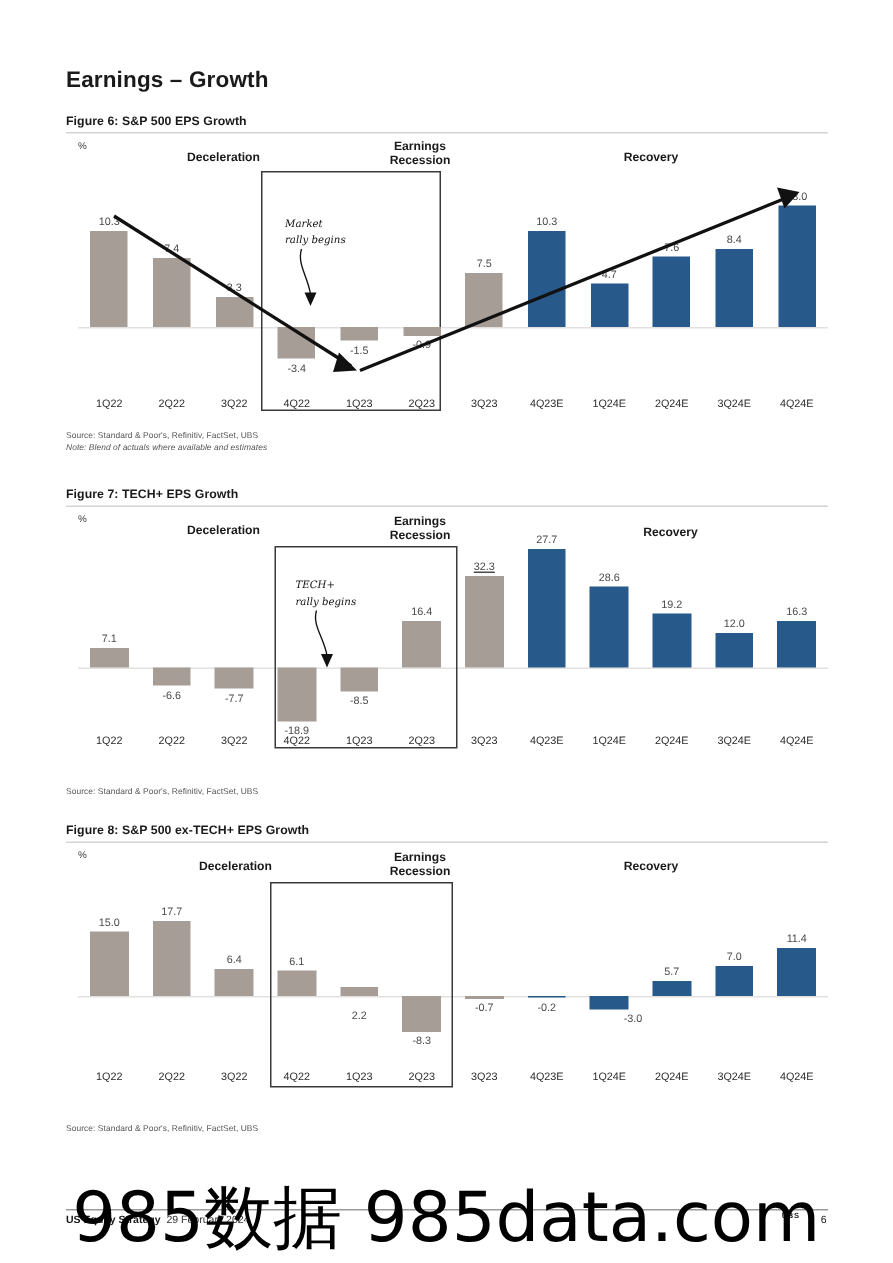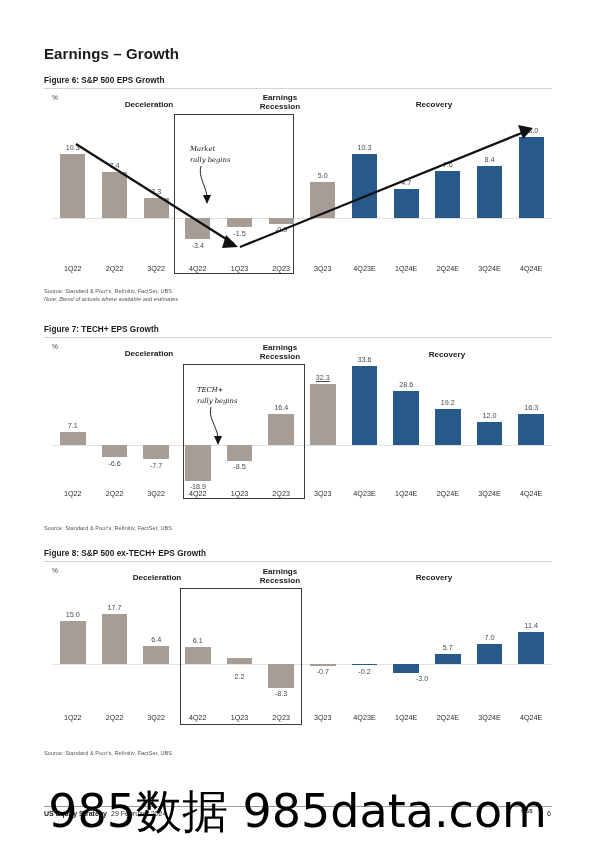--- a/index.html
+++ b/index.html
@@ -122,21 +122,21 @@
       <div class="bar tan" style="left: 141.333px; width: 25px; height: 21.08px; top: 126px;"></div>
       <div class="vlabel" style="left: 131.833px; width: 44px; top: 148.58px;">-3.4</div>
       <div class="xlabel" style="left: 131.833px; width: 44px; top: 172px;">4Q22</div>
       <div class="bar tan" style="left: 183px; width: 25px; height: 9.3px; top: 126px;"></div>
       <div class="vlabel" style="left: 173.5px; width: 44px; top: 136.8px;">-1.5</div>
       <div class="xlabel" style="left: 173.5px; width: 44px; top: 172px;">1Q23</div>
       <div class="bar tan" style="left: 224.667px; width: 25px; height: 5.58px; top: 126px;"></div>
       <div class="vlabel" style="left: 215.167px; width: 44px; top: 133.08px;">-0.9</div>
       <div class="xlabel" style="left: 215.167px; width: 44px; top: 172px;">2Q23</div>
       <div class="bar tan" style="left: 266.333px; width: 25px; height: 35.96px; top: 90.04px;"></div>
-      <div class="vlabel" style="left: 256.833px; width: 44px; top: 79.04px;">5.0</div>
+      <div class="vlabel" style="left: 256.833px; width: 44px; top: 79.04px;">7.5</div>
       <div class="xlabel" style="left: 256.833px; width: 44px; top: 172px;">3Q23</div>
       <div class="bar blue" style="left: 308px; width: 25px; height: 63.86px; top: 62.14px;"></div>
       <div class="vlabel" style="left: 298.5px; width: 44px; top: 51.14px;">10.3</div>
       <div class="xlabel" style="left: 298.5px; width: 44px; top: 172px;">4Q23E</div>
       <div class="bar blue" style="left: 349.667px; width: 25px; height: 29.14px; top: 96.86px;"></div>
       <div class="vlabel" style="left: 340.167px; width: 44px; top: 85.86px;">4.7</div>
       <div class="xlabel" style="left: 340.167px; width: 44px; top: 172px;">1Q24E</div>
       <div class="bar blue" style="left: 391.333px; width: 25px; height: 47.12px; top: 78.88px;"></div>
       <div class="vlabel" style="left: 381.833px; width: 44px; top: 67.88px;">7.6</div>
       <div class="xlabel" style="left: 381.833px; width: 44px; top: 172px;">2Q24E</div>
@@ -187,21 +187,21 @@
       <div class="bar tan" style="left: 182.583px; width: 25.8333px; height: 15.98px; top: 104px;"></div>
       <div class="vlabel" style="left: 173.5px; width: 44px; top: 121.48px;">-8.5</div>
       <div class="xlabel" style="left: 173.5px; width: 44px; top: 148px;">1Q23</div>
       <div class="bar tan" style="left: 224.25px; width: 25.8333px; height: 30.832px; top: 73.168px;"></div>
       <div class="vlabel" style="left: 215.167px; width: 44px; top: 62.168px;">16.4</div>
       <div class="xlabel" style="left: 215.167px; width: 44px; top: 148px;">2Q23</div>
       <div class="bar tan" style="left: 265.917px; width: 25.8333px; height: 60.724px; top: 43.276px;"></div>
       <div class="vlabel" style="left: 256.833px; width: 44px; top: 32.276px; text-decoration: underline;">32.3</div>
       <div class="xlabel" style="left: 256.833px; width: 44px; top: 148px;">3Q23</div>
       <div class="bar blue" style="left: 307.583px; width: 25.8333px; height: 79.148px; top: 24.852px;"></div>
-      <div class="vlabel" style="left: 298.5px; width: 44px; top: 13.852px;">33.6</div>
+      <div class="vlabel" style="left: 298.5px; width: 44px; top: 13.852px;">27.7</div>
       <div class="xlabel" style="left: 298.5px; width: 44px; top: 148px;">4Q23E</div>
       <div class="bar blue" style="left: 349.25px; width: 25.8333px; height: 53.768px; top: 50.232px;"></div>
       <div class="vlabel" style="left: 340.167px; width: 44px; top: 39.232px;">28.6</div>
       <div class="xlabel" style="left: 340.167px; width: 44px; top: 148px;">1Q24E</div>
       <div class="bar blue" style="left: 390.917px; width: 25.8333px; height: 36.096px; top: 67.904px;"></div>
       <div class="vlabel" style="left: 381.833px; width: 44px; top: 56.904px;">19.2</div>
       <div class="xlabel" style="left: 381.833px; width: 44px; top: 148px;">2Q24E</div>
       <div class="bar blue" style="left: 432.583px; width: 25.8333px; height: 22.56px; top: 81.44px;"></div>
       <div class="vlabel" style="left: 423.5px; width: 44px; top: 70.44px;">12.0</div>
       <div class="xlabel" style="left: 423.5px; width: 44px; top: 148px;">3Q24E</div>

